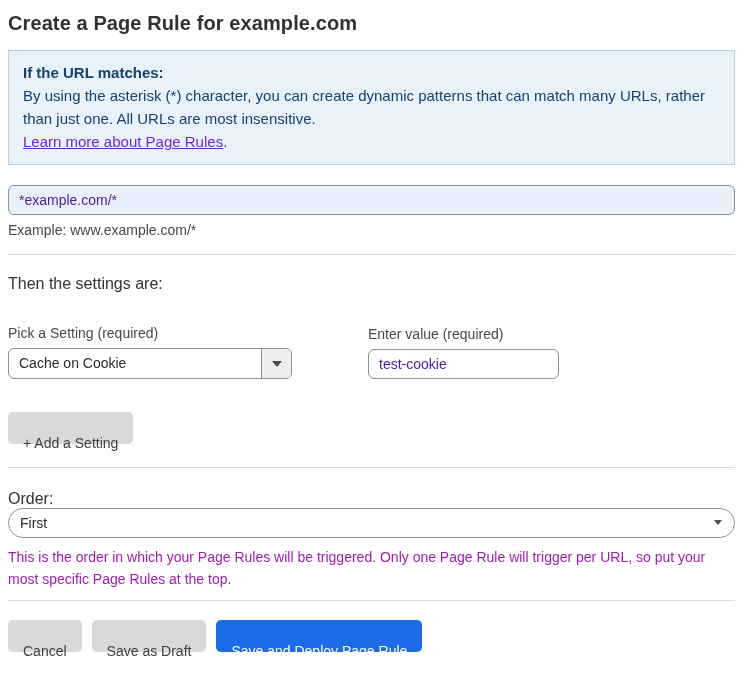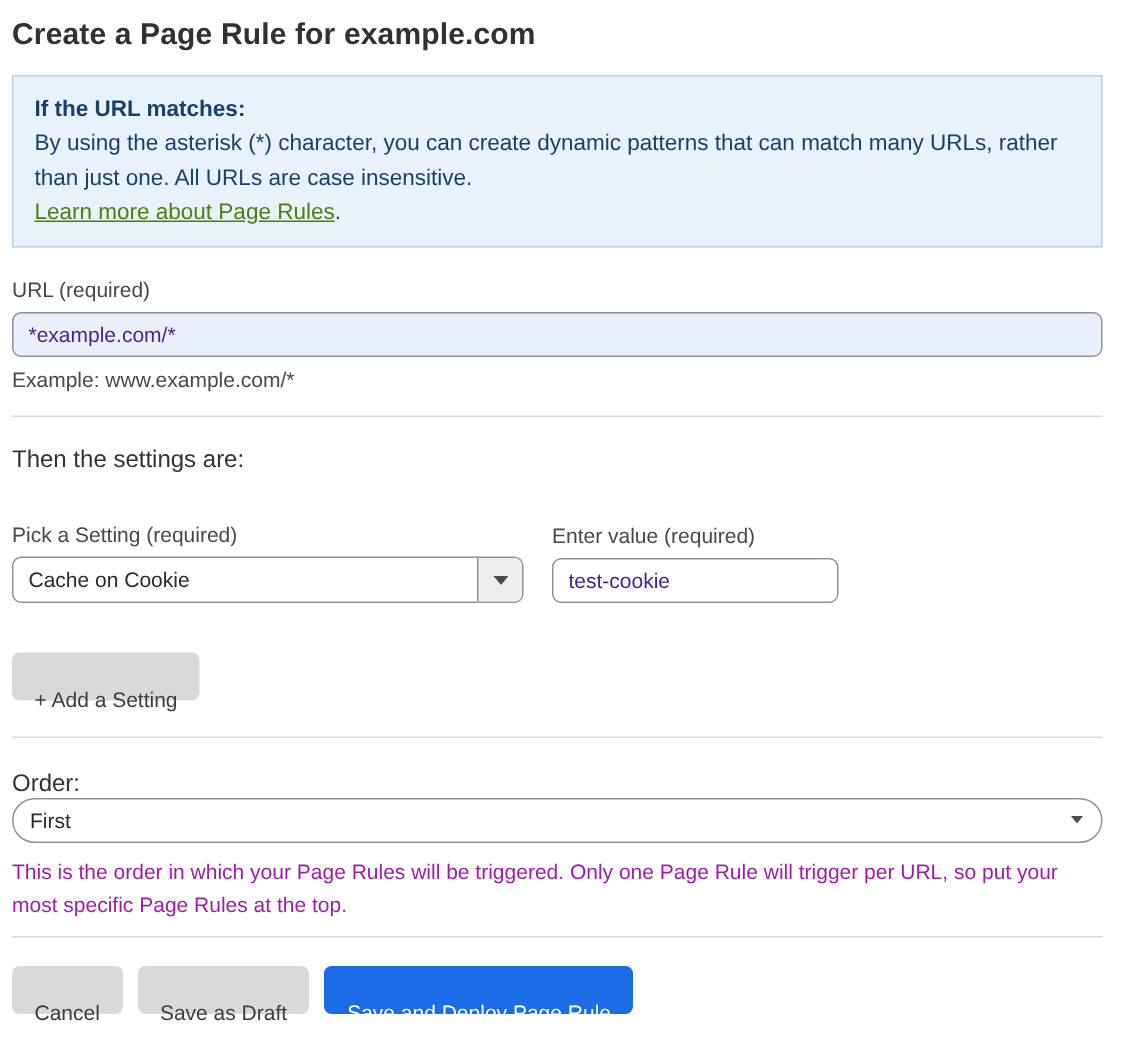--- a/index.html
+++ b/index.html
@@ -25,21 +25,21 @@
     background: #e9f2fb;
     border: 1px solid #b0d1ee;
     border-radius: 0;
     padding: 10px 14px 11px 14px;
     font-size: 15px;
     line-height: 23px;
     color: #17406f;
   }
   .info-box .info-heading { font-weight: 700; }
   .info-box a.info-link {
-    color: #4d7c0f;
+    color: #6d28d9;
     text-decoration: underline;
     cursor: pointer;
   }
 
   .field-label {
     font-size: 14px;
     color: #494949;
     margin-bottom: 7px;
   }
 
@@ -86,21 +86,21 @@
   .settings-row {
     display: flex;
     align-items: flex-end;
     margin-top: 25px;
   }
   .setting-col { width: 341px; }
   .value-col { margin-left: 19px; margin-top: 8px; }
 
   .dropdown {
     display: flex;
-    width: 341px;
+    width: 284px;
     height: 31px;
     border: 1px solid #8d9199;
     border-radius: 6px;
     background: #ffffff;
     cursor: pointer;
     overflow: hidden;
   }
   .dropdown-value {
     flex: 1;
     font-size: 14px;
@@ -187,26 +187,25 @@
 </style>
 </head>
 <body>
 
 <div class="container">
 
   <h1 class="page-title">Create a Page Rule for example.com</h1>
 
   <div class="info-box">
     <div class="info-heading">If the URL matches:</div>
-    <div class="info-body">By using the asterisk (*) character, you can create dynamic patterns that can match many URLs, rather than just one. All URLs are case insensitive.</div>
+    <div class="info-body">By using the asterisk (*) character, you can create dynamic patterns that can match many URLs, rather than just one. All URLs are most insensitive.</div>
     <div><a class="info-link">Learn more about Page Rules</a><span>.</span></div>
   </div>
 
   <div class="url-section">
-    <div class="field-label">URL (required)</div>
     <input type="text" class="text-input url-input" value="*example.com/*" style="">
     <div class="helper-text">Example: www.example.com/*</div>
   </div>
 
   <hr class="divider divider-1">
 
   <h2 class="section-heading settings-heading">Then the settings are:</h2>
 
   <div class="settings-row">
     <div class="setting-col">

